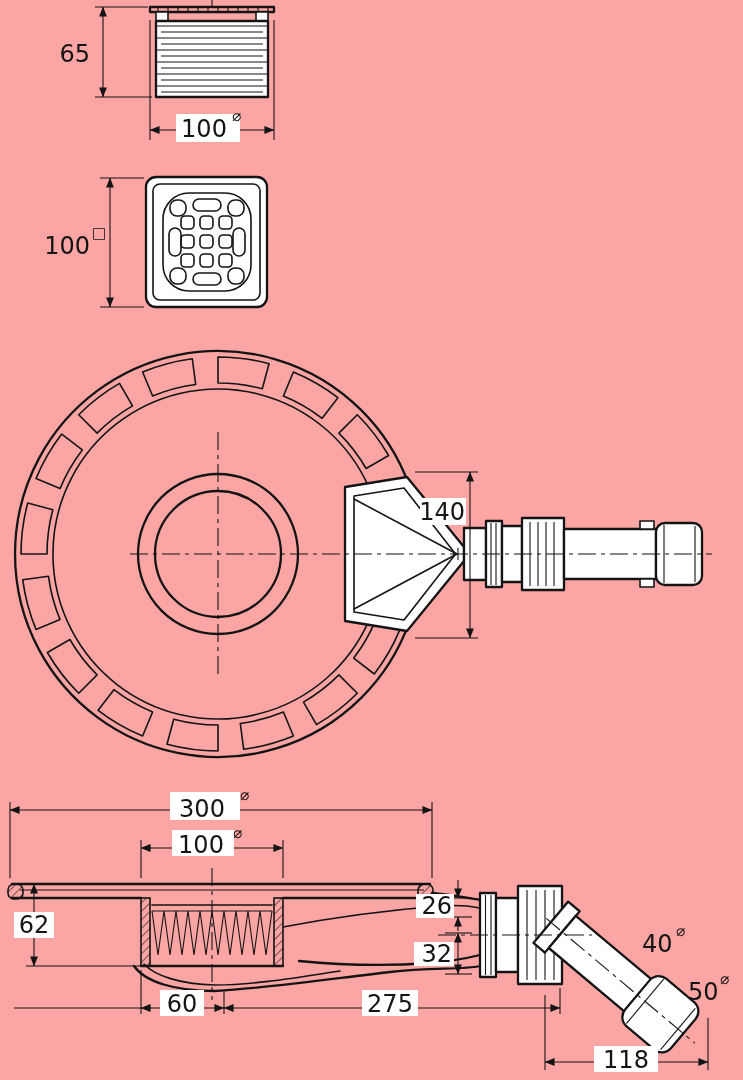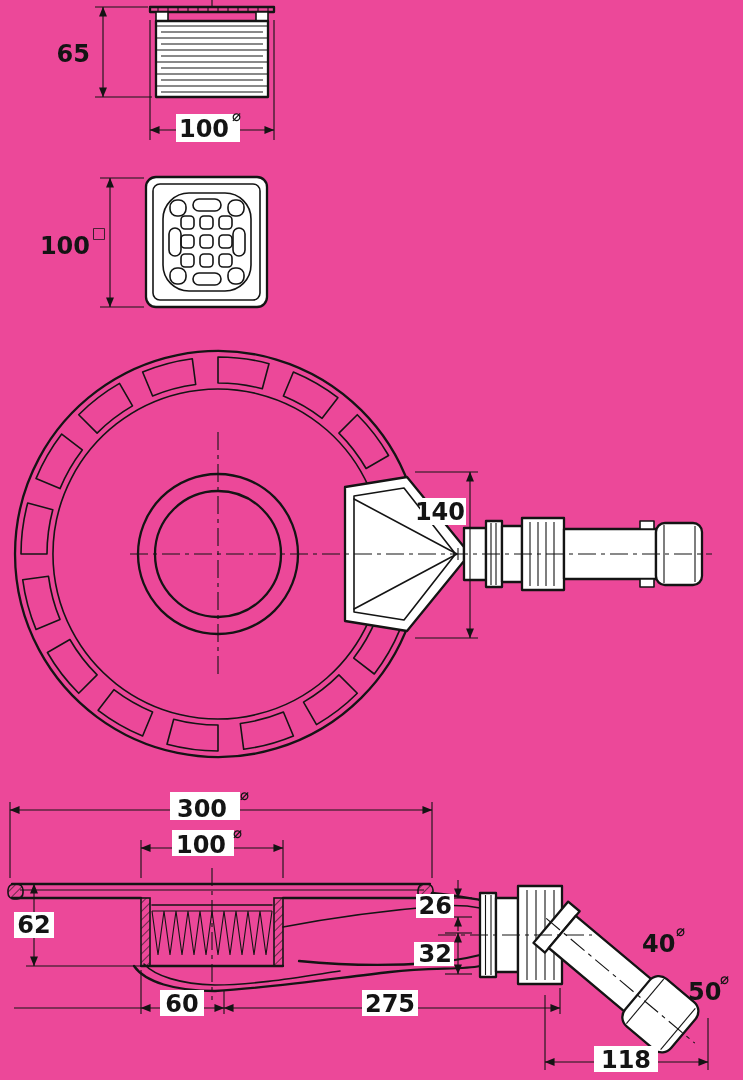--- a/index.html
+++ b/index.html
@@ -1,16 +1,16 @@
 <!DOCTYPE html>
 <html><head>
 <meta charset="utf-8">
 <style>
   html,body{margin:0;padding:0;background:#fff;}
-  .stage{width:743px;height:1080px;background:#ec4899;position:relative;overflow:hidden;font-weight:bold;}
+  .stage{width:743px;height:1080px;background:#fca5a5;position:relative;overflow:hidden;}
   svg{display:block;}
   .ol{stroke:#141414;stroke-width:2.3;fill:none;stroke-linejoin:round;stroke-linecap:round;}
   .ol2{stroke:#141414;stroke-width:1.6;fill:none;stroke-linejoin:round;stroke-linecap:round;}
   .fw{fill:#fff;}
   .thin{stroke:#141414;stroke-width:1.1;fill:none;}
   .cl{stroke:#141414;stroke-width:1.1;fill:none;stroke-dasharray:18 5 4 5;}
   .dim{stroke:#141414;stroke-width:1.1;fill:none;}
   .bg{fill:#fff;stroke:none;}
   text{font-family:"DejaVu Sans","Liberation Sans",sans-serif;fill:#141414;}
   .num{font-size:24px;}

